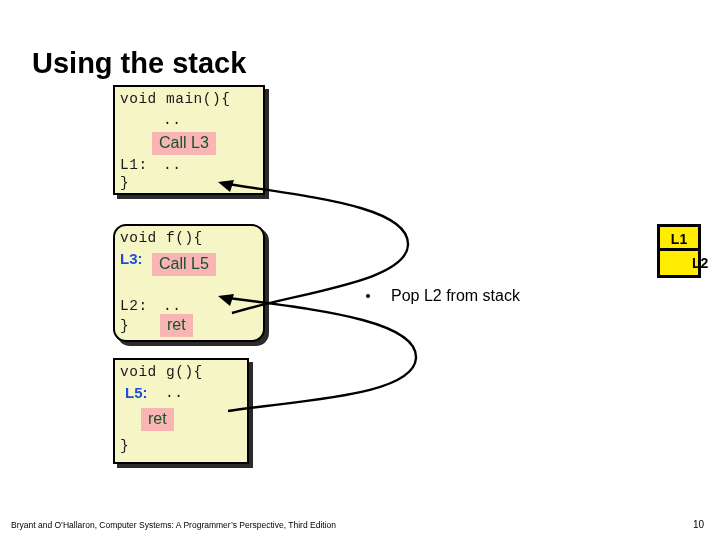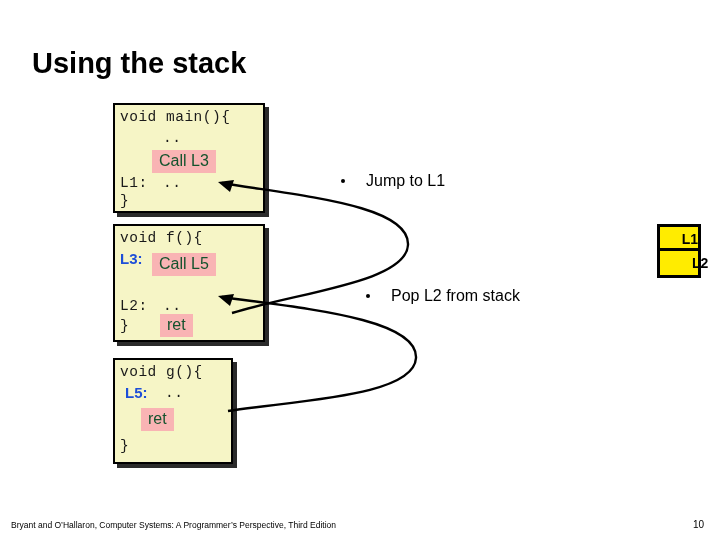--- a/index.html
+++ b/index.html
@@ -57,25 +57,25 @@
     font-family: "Liberation Sans", sans-serif;
     font-size: 16px;
     font-weight: normal;
     color: #14532d;
     padding: 2px 7px 3px 7px;
     white-space: nowrap;
     line-height: 18px;
   }
 
   
-  #box-main  { left: 113px; top: 103px; width: 152px; height: 110px; }
-  
-  #box-f     { left: 113px; top: 224px; width: 152px; height: 118px; }
-  
-  #box-g     { left: 113px; top: 358px; width: 120px; height: 106px; }
+  #box-main  { left: 113px; top: 85px; width: 152px; height: 110px; }
+  
+  #box-f     { left: 113px; top: 224px; width: 152px; height: 118px; border-radius: 13px; }
+  
+  #box-g     { left: 113px; top: 358px; width: 136px; height: 106px; }
 
   
   .bullet-group { position: absolute; }
   .bullet-row {
     position: relative;
     font-size: 16px;
     color: #000000;
     white-space: nowrap;
     line-height: 22px;
     padding-left: 33px;
@@ -100,21 +100,21 @@
     width: 44px;
     border: 3px solid #000000;
     box-sizing: border-box;
     background: #000000;
   }
   .stack-cell {
     background: #ffec00;
     border-bottom: 3px solid #000000;
     height: 24px;
     line-height: 24px;
-    text-align: right;
+    text-align: center;
     font-size: 14px;
     font-weight: bold;
     color: #000000;
     box-sizing: border-box;
   }
   .stack-cell:last-child { border-bottom: none; padding-left: 32px; }
 
   
   #arrows {
     position: absolute;
@@ -188,24 +188,20 @@
 <svg id="arrows" viewBox="0 0 720 540" xmlns="http://www.w3.org/2000/svg">
 
   <path d="M 222,183 C 300,196 410,205 408,245 C 406,282 300,292 232,313" fill="none" stroke="#000000" stroke-width="2.4"></path>
   <polygon points="218,182 234,180 230,192" fill="#000000"></polygon>
 
   <path d="M 222,297 C 300,308 418,318 416,358 C 414,396 300,400 228,411" fill="none" stroke="#000000" stroke-width="2.4"></path>
   <polygon points="218,296 234,294 230,306" fill="#000000"></polygon>
 </svg>
 
 <div class="bullet-group" id="bullets-l1">
-  <div class="bullet-row">
-    <span class="dot"></span>
-    <span>Jump to L1</span>
-  </div>
 </div>
 
 <div class="bullet-group" id="bullets-l2">
   <div class="bullet-row">
     <span class="dot"></span>
     <span>Pop L2 from stack</span>
   </div>
 </div>
 
 <div id="stack-cells">

